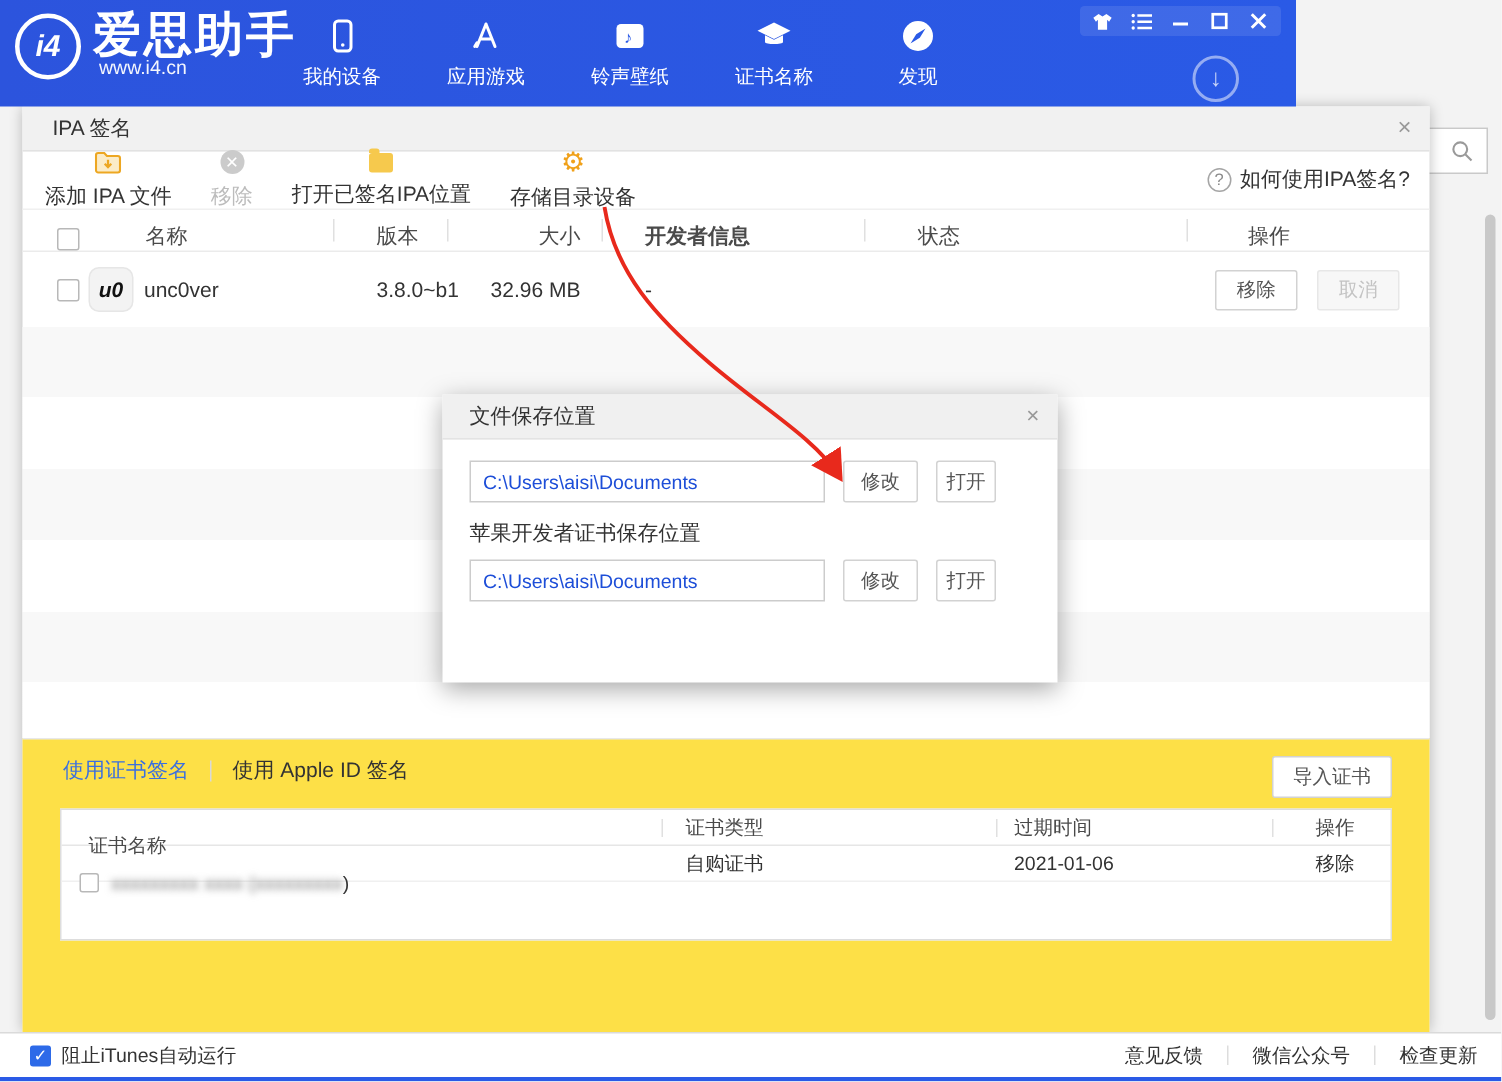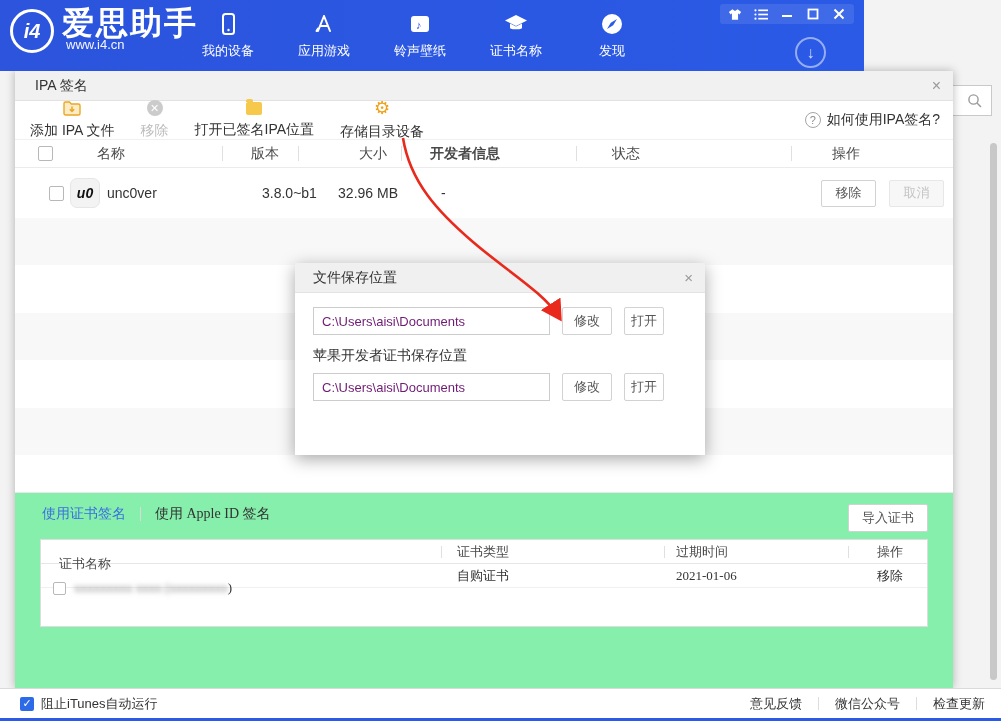--- a/index.html
+++ b/index.html
@@ -33,43 +33,43 @@
   .p-toolbar { height:39px; display:flex; align-items:center; padding:0 13px 0 15px; border-bottom:1px solid #f0f0f0; font-size:14px; color:#333; }
   .tb-item { display:flex; align-items:center; gap:6px; margin-right:26px; cursor:pointer; white-space:nowrap;flex-direction:column; }
   .tb-item.disabled { color:#bcbcbc; cursor:default; }
   .gear-glyph { color:#f0a11a; font-size:18px; line-height:1; }
   .rm-circle { width:16px; height:16px; border-radius:50%; background:#cbcbcb; color:#fff; font-size:11px; display:flex; align-items:center; justify-content:center; }
   .folder-solid { width:16px; height:13px; background:#f6c94d; border-radius:2px; position:relative; }
   .folder-solid:before { content:""; position:absolute; left:0; top:-3px; width:7px; height:3px; background:#f6c94d; border-radius:2px 2px 0 0; }
   .help-wrap { margin-left:auto; display:flex; align-items:center; gap:6px; cursor:pointer; }
   .help-q { width:16px; height:16px; border:1px solid #a5a5a5; border-radius:50%; color:#8b8b8b; font-size:11px; display:flex; align-items:center; justify-content:center; }
 
-  .thead { height:28px; display:flex; align-items:center; border-bottom:1px solid #ebebeb; font-size:14px; color:#4a4a4a; }
-  .trow { height:50px; display:flex; align-items:center; font-size:14px; color:#333;margin-left:11px; }
+  .thead { height:28px; display:flex; align-items:flex-end; border-bottom:1px solid #ebebeb; font-size:14px; color:#4a4a4a; }
+  .trow { height:50px; display:flex; align-items:center; font-size:14px; color:#333; }
   .c-check { width:45px; display:flex; align-items:center; }
   .c-check .cb { margin-left:23px; }
   .c-name { width:162px; display:flex; align-items:center; }
   .c-ver { width:75px; padding-left:28px; }
   .c-size { width:88px; text-align:right; }
   .c-dev { width:188px; padding-left:28px; }
   .c-status { width:214px; padding-left:35px; }
   .c-op { flex:1; padding-left:18px; display:flex; align-items:center; gap:13px; }
   .thead .c-name { padding-left:37px; }
   .colsep { width:1px; height:15px; background:#e0e0e0; align-self:center; }
   .cb { width:15px; height:15px; border:1px solid #b8b8b8; border-radius:2px; background:#fff; cursor:pointer; }
   .app-ico { width:30px; height:30px; margin-left:-1px; background:#f3f3f3; border:1px solid #e6e6e6; border-radius:7px; display:flex; align-items:center; justify-content:center; font-weight:bold; font-style:italic; font-size:14px; color:#111; }
   .app-name { margin-left:7px; }
   .btn { display:inline-flex; align-items:center; justify-content:center; background:#fff; border:1px solid #d2d2d2; border-radius:2px; font-size:13px; color:#555; cursor:pointer; }
   .btn.disabled { background:#f7f7f7; border-color:#e7e7e7; color:#c3c3c3; cursor:default; }
   .row-btn { width:55px; height:27px; }
 
   .empty-rows { height:274px; background:repeating-linear-gradient(180deg,#f8f8f8 0 47px,#ffffff 47px 95px); }
 
   
-  .sign { height:196px; background:#86efac; border-top:1px solid #e8e8e8; position:relative;font-family:Liberation Serif, serif; }
+  .sign { height:196px; background:#fde047; border-top:1px solid #e8e8e8; position:relative; }
   .tabs { position:absolute; left:27px; top:12px; display:flex; align-items:center; gap:14px; font-size:14px; }
   .tab { cursor:pointer; color:#333; }
   .tab.active { color:#3a6fe0; }
   .tab-sep { width:1px; height:14px; background:#d9d9d9; }
   .import-btn { position:absolute; right:25px; top:11px; width:80px; height:28px; }
   .cert-table { position:absolute; left:25px; top:46px; width:888px; height:88px; background:#fff; border:1px solid #ddd; }
   .ct-head { height:24px; display:flex; align-items:center; font-size:13px; color:#4a4a4a; border-bottom:1px solid #e6e6e6; }
   .ct-row { height:24px; display:flex; align-items:center; font-size:13px; color:#333; border-bottom:1px solid #f0f0f0; }
   .ct-c1 { width:400px; display:flex; align-items:center;margin-top:25px; }
   .ct-c2 { width:222px; padding-left:15px; }
@@ -81,21 +81,21 @@
   .masked { filter:blur(2.5px); color:#777; margin-left:8px; }
   .start-btn { position:absolute; right:25px; bottom:24px; width:180px; height:32px; font-size:14px; border-radius:2px; }
 
   
   .dialog { position:absolute; left:295px; top:263px; width:410px; height:192px; background:#fff; box-shadow:0 4px 16px rgba(0,0,0,0.35); z-index:50; }
   .d-header { height:30px; background:#f0f0f0; border-bottom:1px solid #e3e3e3; display:flex; align-items:center; padding:0 12px 0 18px; font-size:14px; color:#333; }
   .d-close { margin-left:auto; color:#999; font-size:15px; cursor:pointer; }
   .d-body { padding:14px 18px 0 18px; }
   .d-label { font-size:14px; color:#333; margin-bottom:8px; }
   .d-row { display:flex; align-items:center; gap:12px; margin-bottom:12px; }
-  .d-input { width:237px; height:28px; border:1px solid #ccc; font-size:13px; color:#701a75; padding:0 8px; font-family:"Liberation Sans","DejaVu Sans",sans-serif; outline:none; }
+  .d-input { width:237px; height:28px; border:1px solid #ccc; font-size:13px; color:#1d4ed8; padding:0 8px; font-family:"Liberation Sans","DejaVu Sans",sans-serif; outline:none; }
   .d-btn { width:50px; height:28px; }
   .d-btn.wide { width:40px; }
 
   
   .arrow-svg { position:absolute; left:0; top:0; width:1001px; height:721px; z-index:60; pointer-events:none; }
 
   
   .statusbar { position:absolute; left:0; top:688px; width:1001px; height:30px; background:#fff; border-top:1px solid #dadada; display:flex; align-items:center; font-size:13px; color:#333; z-index:15; }
   .sb-left { display:flex; align-items:center; gap:7px; margin-left:20px; cursor:pointer; }
   .cb-checked { width:14px; height:14px; background:#2d6ae8; border-radius:2px; color:#fff; font-size:11px; display:flex; align-items:center; justify-content:center; }

